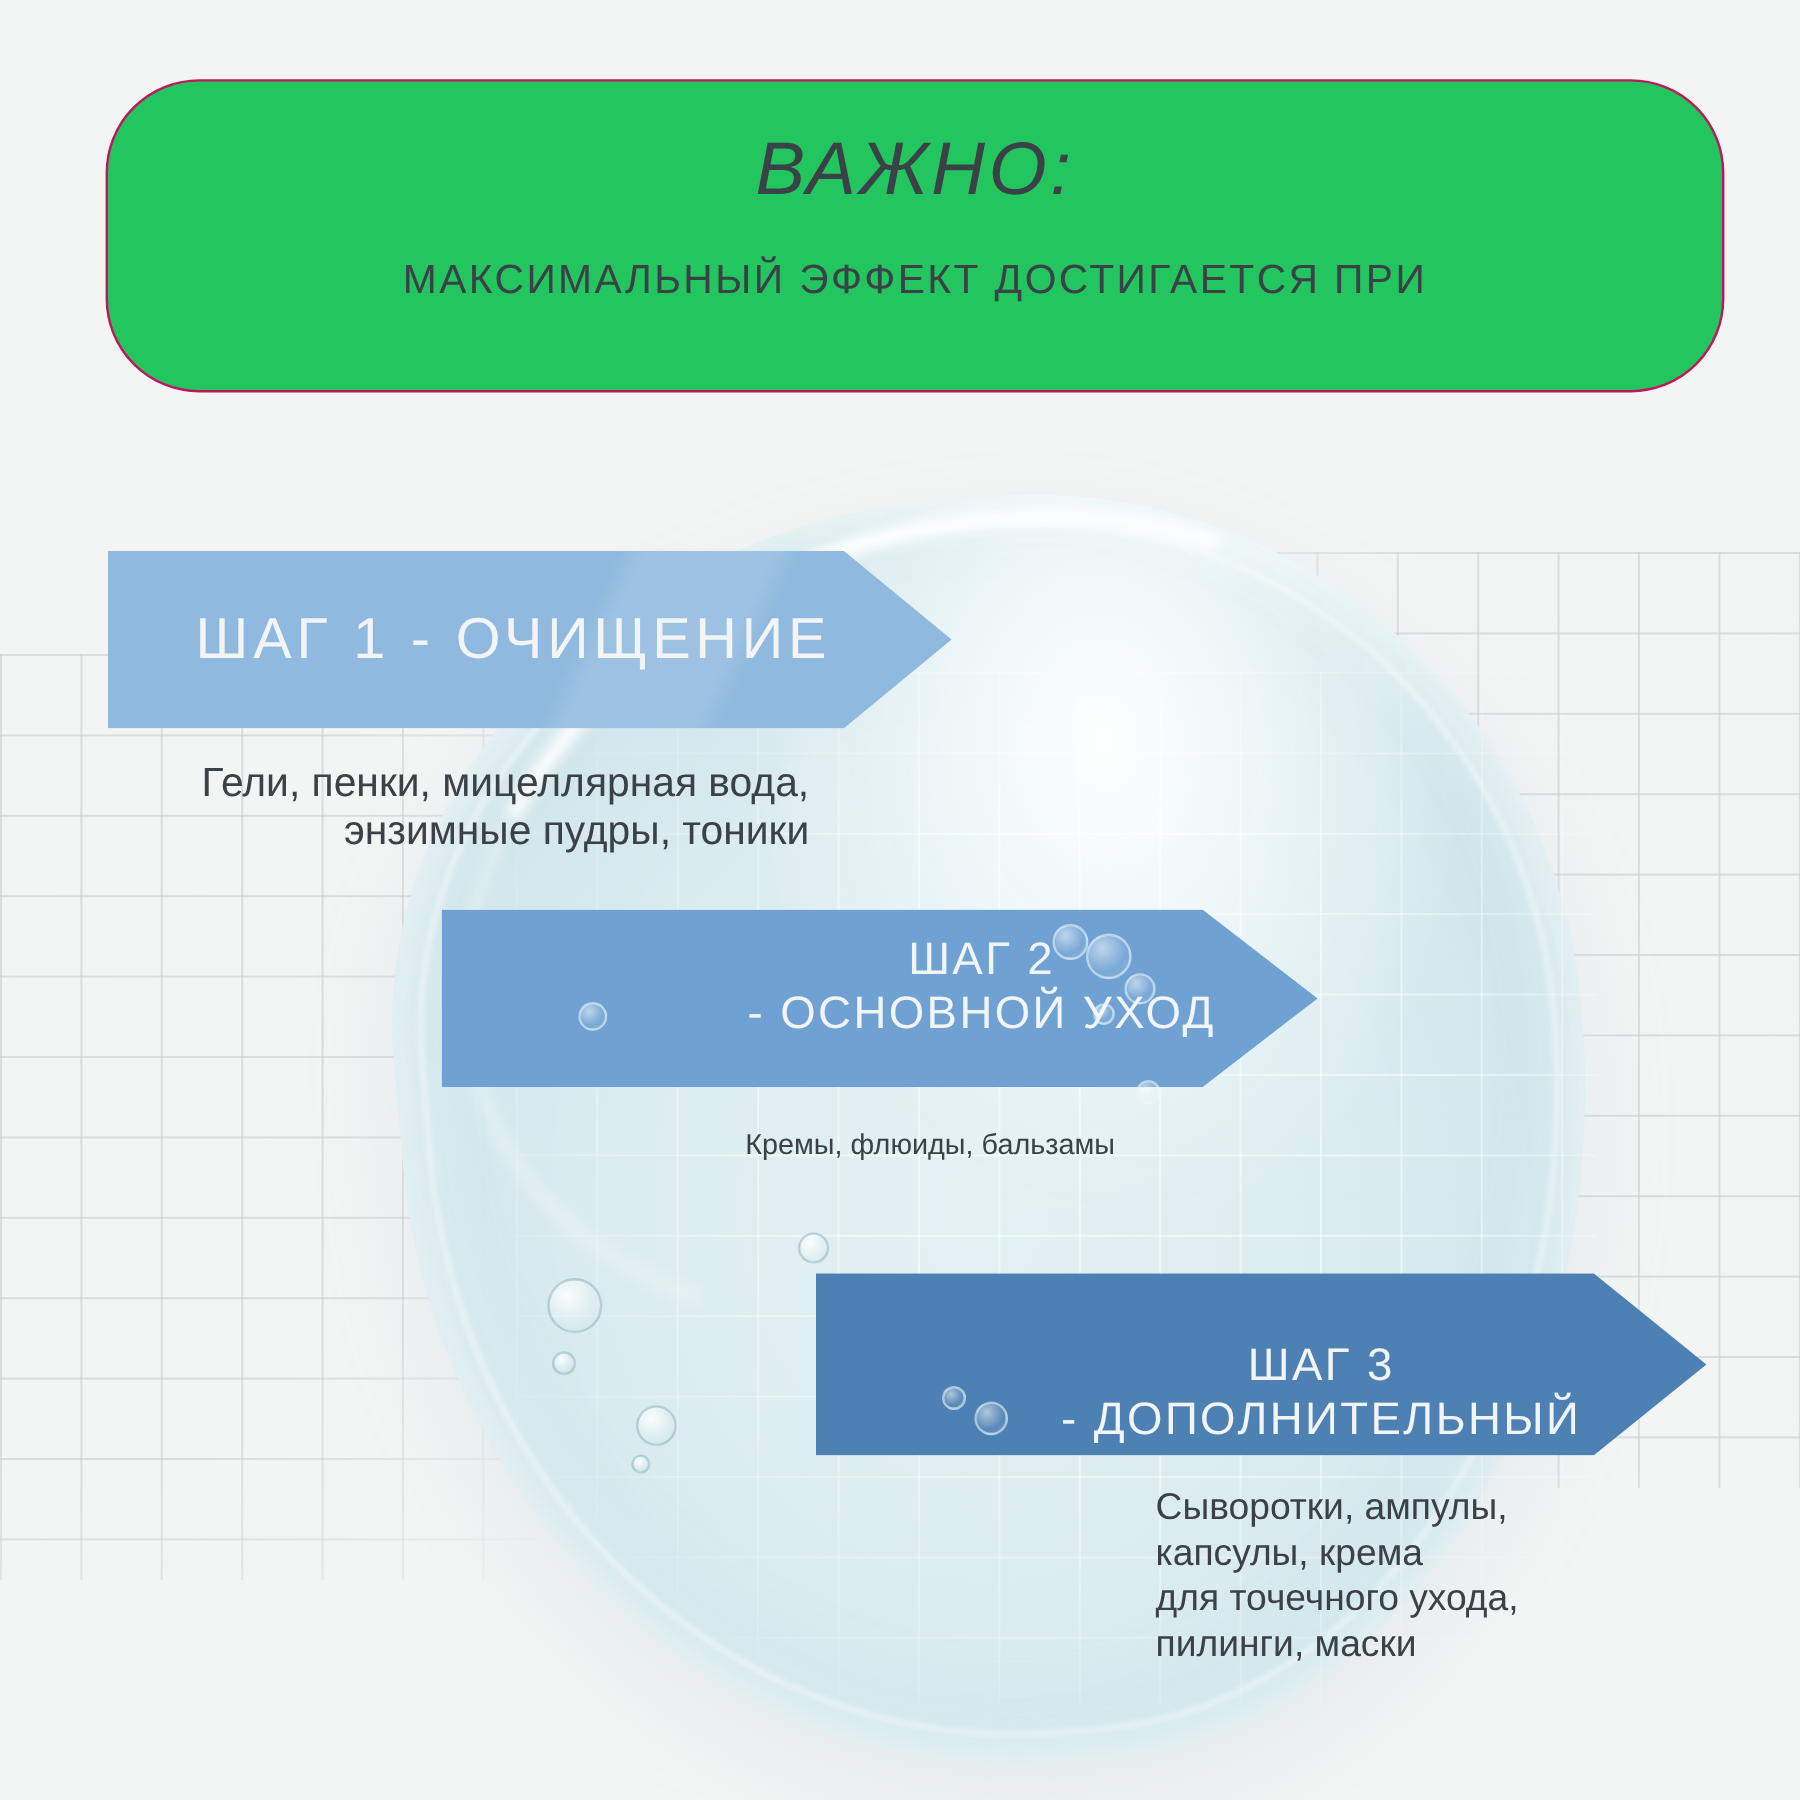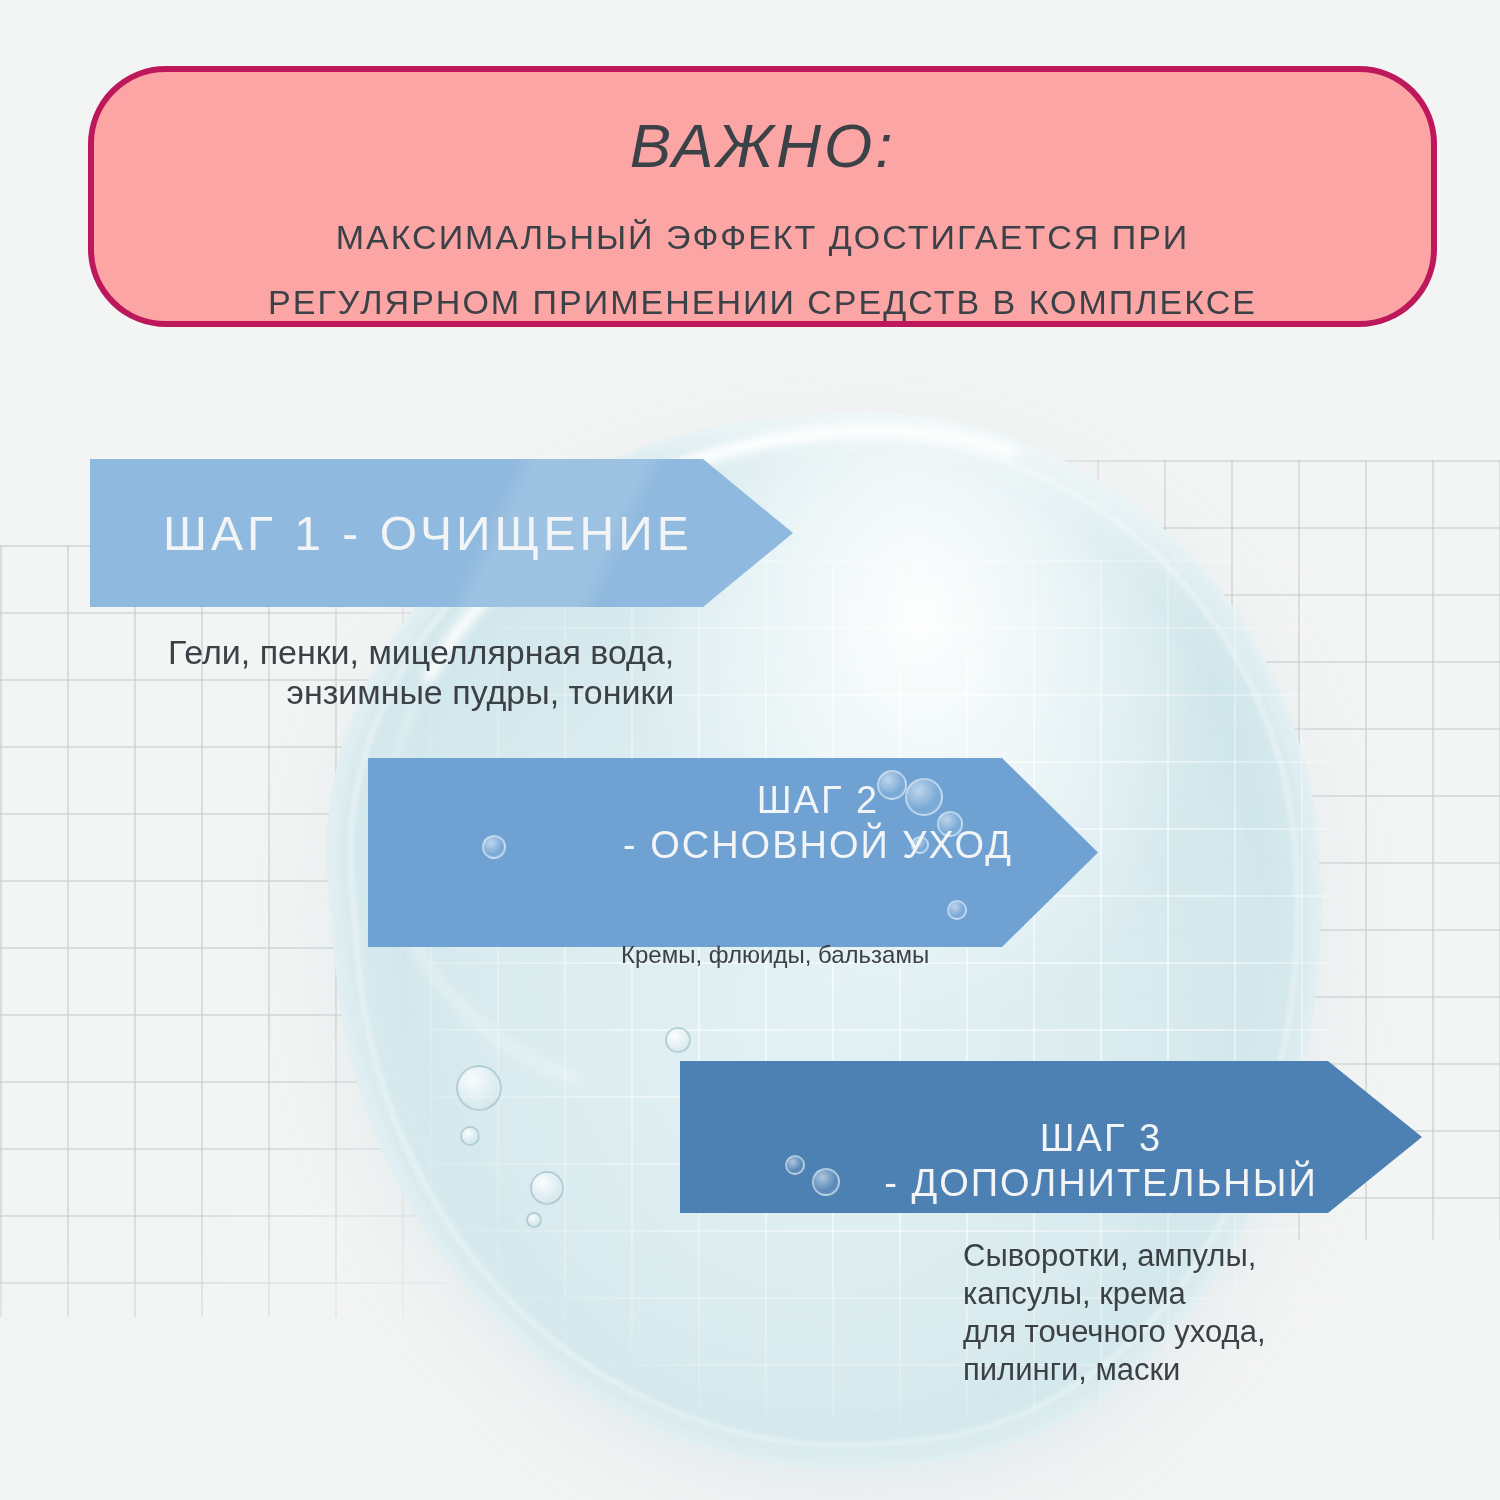--- a/index.html
+++ b/index.html
@@ -68,41 +68,41 @@
     position:absolute;border-radius:50%;
     border:2px solid rgba(140,175,188,.5);
     background:radial-gradient(circle at 35% 30%, rgba(255,255,255,.85), rgba(255,255,255,.12) 55%, rgba(160,200,210,.22));
   }
   .bubble.below{z-index:4;}
   .bubble.above{z-index:6;border-color:rgba(235,245,250,.55);
     background:radial-gradient(circle at 35% 30%, rgba(255,255,255,.55), rgba(255,255,255,.08) 60%, rgba(255,255,255,.18));}
   
   .imp-box{
     position:absolute;left:88px;top:66px;width:1349px;height:261px;z-index:7;
-    background:#fca5a5;border:6px solid #be185d;border-radius:78px;
+    background:#22c55e;border:2px solid #be185d;border-radius:78px;
     box-sizing:border-box;text-align:center;
   }
   .imp-title{
     margin-top:38px;
     font-size:62px;font-style:italic;font-weight:500;letter-spacing:3px;color:#3a4147;
   }
   .imp-body{
     margin-top:24px;
     font-size:34px;font-weight:500;letter-spacing:2px;line-height:65px;color:#3a4147;
   }
   
   .banner{position:absolute;z-index:5;}
   .banner-1{
     left:90px;top:459px;width:703px;height:148px;
     background:#8fb9de;
     background-image:linear-gradient(115deg, transparent 55%, rgba(255,255,255,.12) 58%, rgba(255,255,255,.12) 72%, transparent 75%);
     clip-path:polygon(0 0, calc(100% - 90px) 0, 100% 50%, calc(100% - 90px) 100%, 0 100%);
   }
   .banner-2{
-    left:368px;top:758px;width:730px;height:189px;
+    left:368px;top:758px;width:730px;height:148px;
     background:#6fa2d3;
     clip-path:polygon(0 0, calc(100% - 96px) 0, 100% 50%, calc(100% - 96px) 100%, 0 100%);
   }
   .banner-3{
     left:680px;top:1061px;width:742px;height:152px;
     background:#4d80b3;
     clip-path:polygon(0 0, calc(100% - 94px) 0, 100% 50%, calc(100% - 94px) 100%, 0 100%);
   }
   .banner .label{
     position:absolute;color:#f2f4f6;white-space:nowrap;
@@ -142,21 +142,20 @@
   <div class="bubble below" style="left:665px;top:1027px;width:22px;height:22px;"></div>
   <div class="bubble below" style="left:456px;top:1065px;width:42px;height:42px;"></div>
   <div class="bubble below" style="left:460px;top:1126px;width:16px;height:16px;"></div>
   <div class="bubble below" style="left:530px;top:1171px;width:30px;height:30px;"></div>
   <div class="bubble below" style="left:526px;top:1212px;width:12px;height:12px;"></div>
 
   <div class="imp-box">
     <div class="imp-title">ВАЖНО:</div>
     <div class="imp-body">
       <div>МАКСИМАЛЬНЫЙ ЭФФЕКТ ДОСТИГАЕТСЯ ПРИ</div>
-      <div>РЕГУЛЯРНОМ ПРИМЕНЕНИИ СРЕДСТВ В КОМПЛЕКСЕ</div>
     </div>
   </div>
 
   <div class="banner banner-1">
     <div class="label">
       <div>ШАГ 1 - ОЧИЩЕНИЕ</div>
     </div>
   </div>
   <div class="desc desc-1">
     <div>Гели, пенки, мицеллярная вода,</div>

